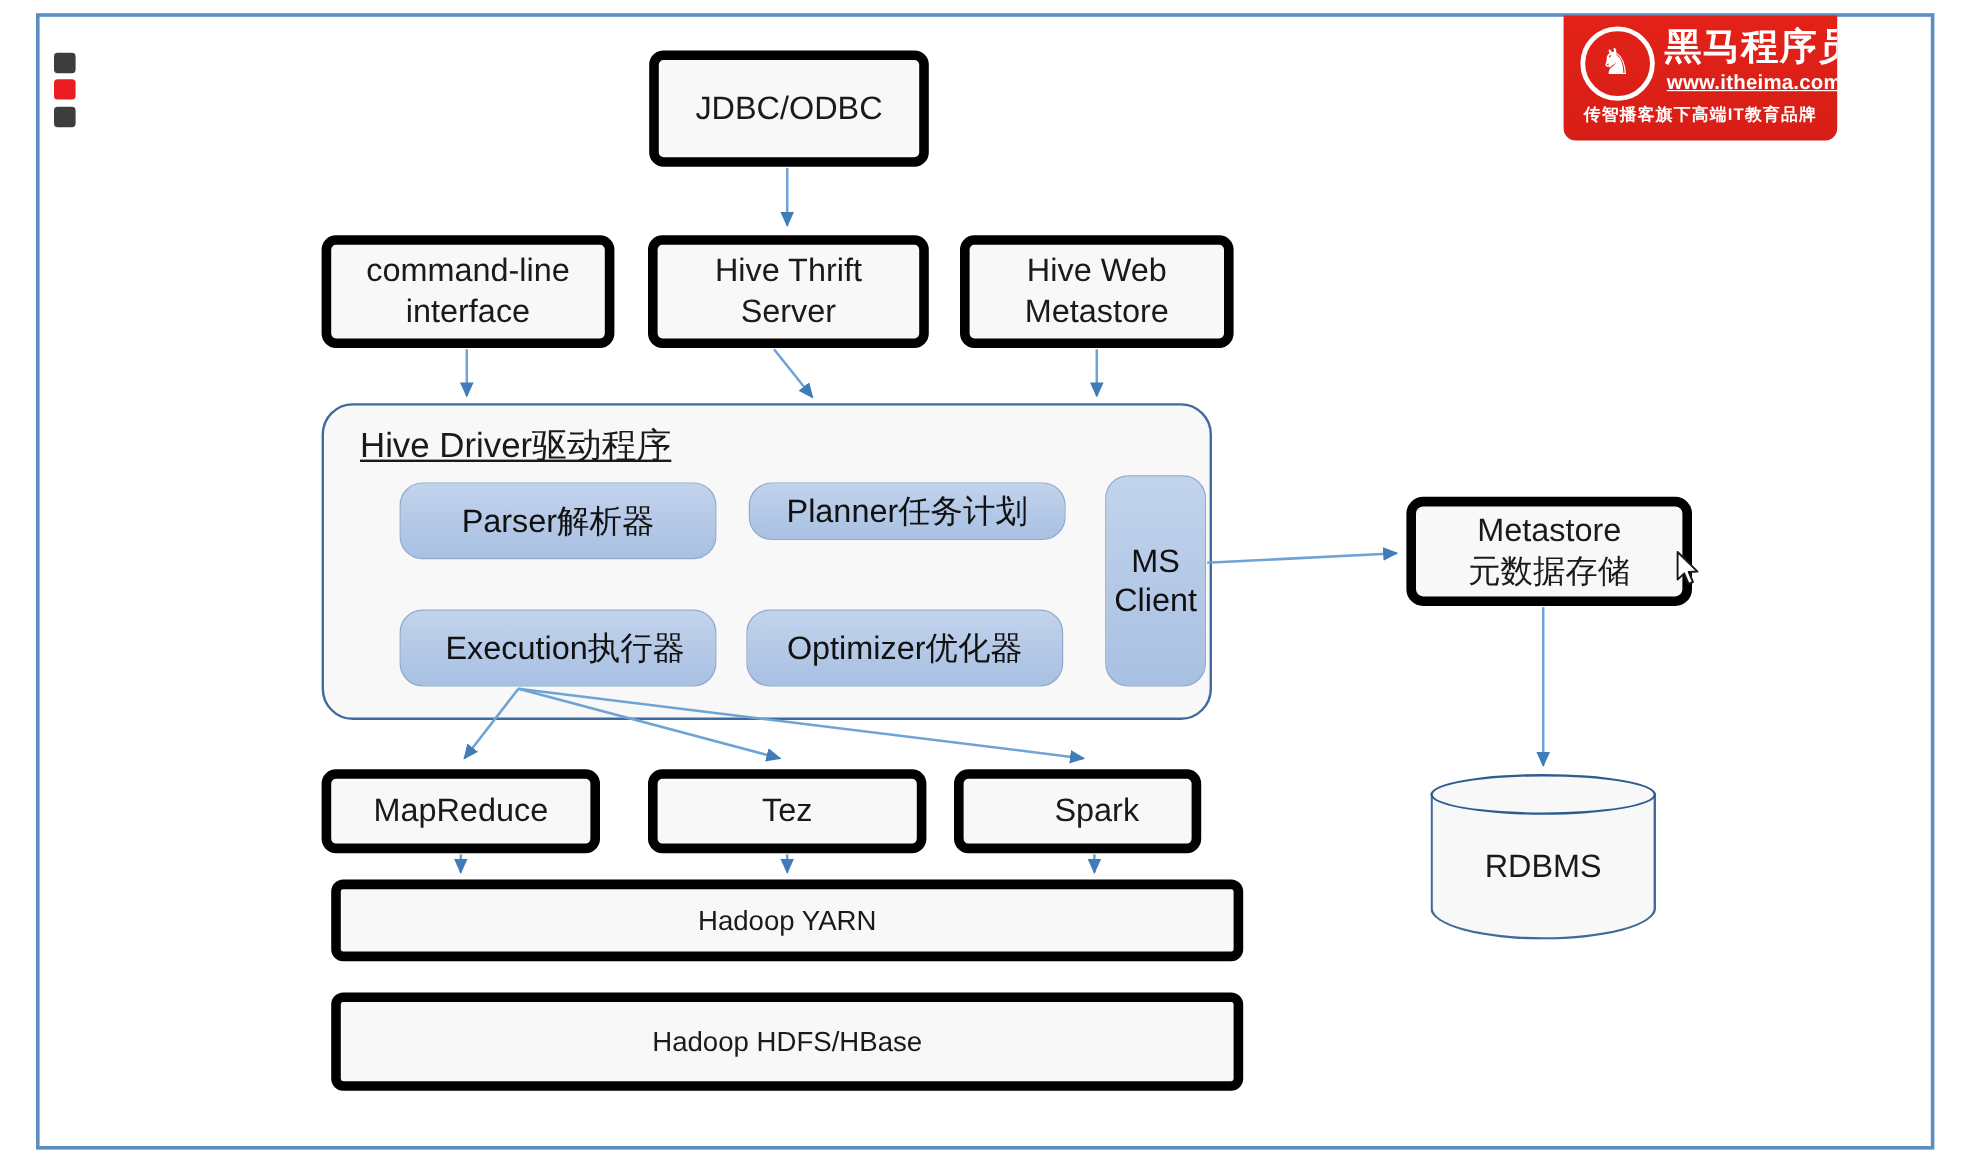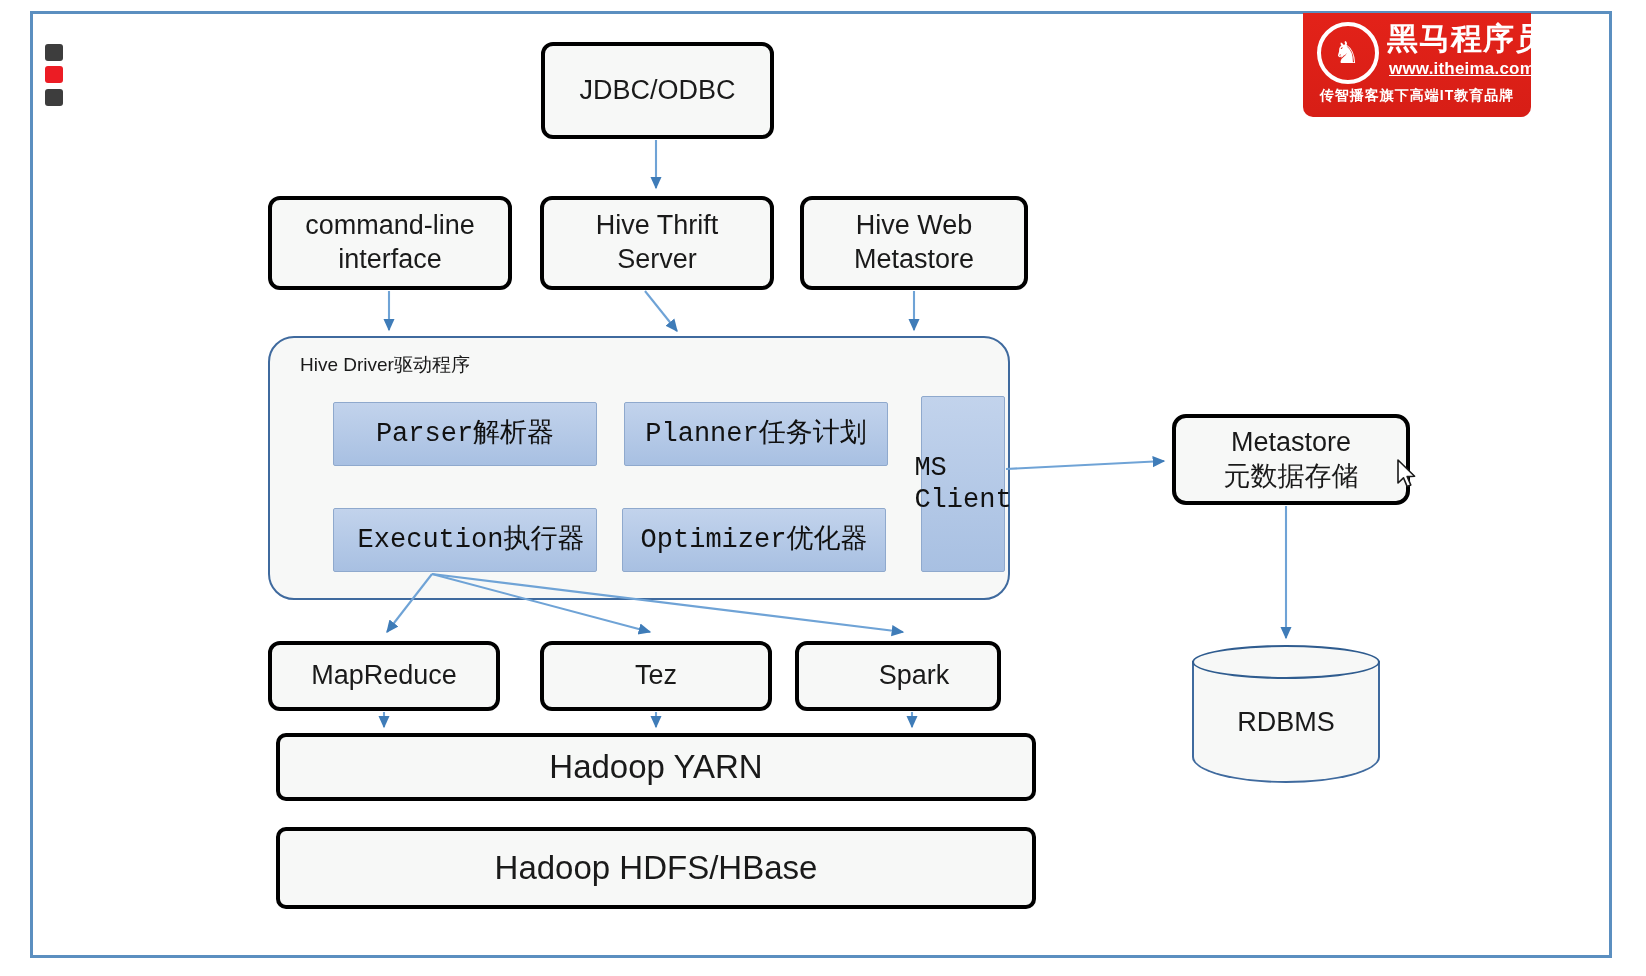--- a/index.html
+++ b/index.html
@@ -113,72 +113,73 @@
     font-weight: bold;
     letter-spacing: 1px;
     white-space: nowrap;
   }
 
   
   .node {
     position: absolute;
     box-sizing: border-box;
     background: #f7f8f7;
-    border: 4px solid #000000;
+    border: 8px solid #000000;
     border-radius: 12px;
     display: flex;
     align-items: center;
     justify-content: center;
     text-align: center;
     color: #1a1a1a;
     font-size: 27px;
     line-height: 1.25;
     padding: 4px 8px;
     white-space: pre-line;
   }
   .node.wide-bar {
     border-radius: 10px;
-    font-size: 33px;
+    font-size: 23px;
   }
 
   
   #hive-driver-box {
     position: absolute;
     left: 268px;
     top: 336px;
     width: 742px;
     height: 264px;
     box-sizing: border-box;
     background: #f7f8f7;
     border: 2px solid #3f6a9e;
     border-radius: 26px;
   }
   #hive-driver-title {
     position: absolute;
     left: 30px;
     top: 14px;
-    font-size: 19px;
+    font-size: 29px;
     color: #1a1a1a;
     white-space: nowrap;
+    text-decoration: underline;
   }
 
   .subnode {
     position: absolute;
     box-sizing: border-box;
     background: linear-gradient(180deg, #c2d3ec 0%, #a8c0e2 100%);
     border: 1px solid #8fa9cd;
-    border-radius: 2px;
+    border-radius: 19px;
     display: flex;
     align-items: center;
     justify-content: center;
+    text-align: center;
     color: #111111;
     font-size: 27px;
     line-height: 1.2;
     white-space: pre-line;
-    font-family: Liberation Mono, monospace;
   }
 
   
   #rdbms-cylinder {
     position: absolute;
     left: 1192px;
     top: 645px;
     width: 188px;
     height: 139px;
   }
@@ -265,21 +266,21 @@
 
 <div class="node" style="left:800px; top:196px; width:228px; height:94px;">Hive Web
 Metastore</div>
 
 <div id="hive-driver-box">
   <div id="hive-driver-title">Hive Driver驱动程序</div>
 </div>
 
 <div class="subnode" style="left:333px; top:402px; width:264px; height:64px;">Parser解析器</div>
 
-<div class="subnode" style="left:624px; top:402px; width:264px; height:64px;">Planner任务计划</div>
+<div class="subnode" style="left:624px; top:402px; width:264px; height:48px;">Planner任务计划</div>
 
 <div class="subnode" style="left:333px; top:508px; width:264px; height:64px;padding-left:12px;">Execution执行器</div>
 
 <div class="subnode" style="left:622px; top:508px; width:264px; height:64px;">Optimizer优化器</div>
 
 <div class="subnode" style="left:921px; top:396px; width:84px; height:176px;">MS
 Client</div>
 
 <div class="node" style="left:1172px; top:414px; width:238px; height:91px; border-radius:14px;">Metastore
 元数据存储</div>

